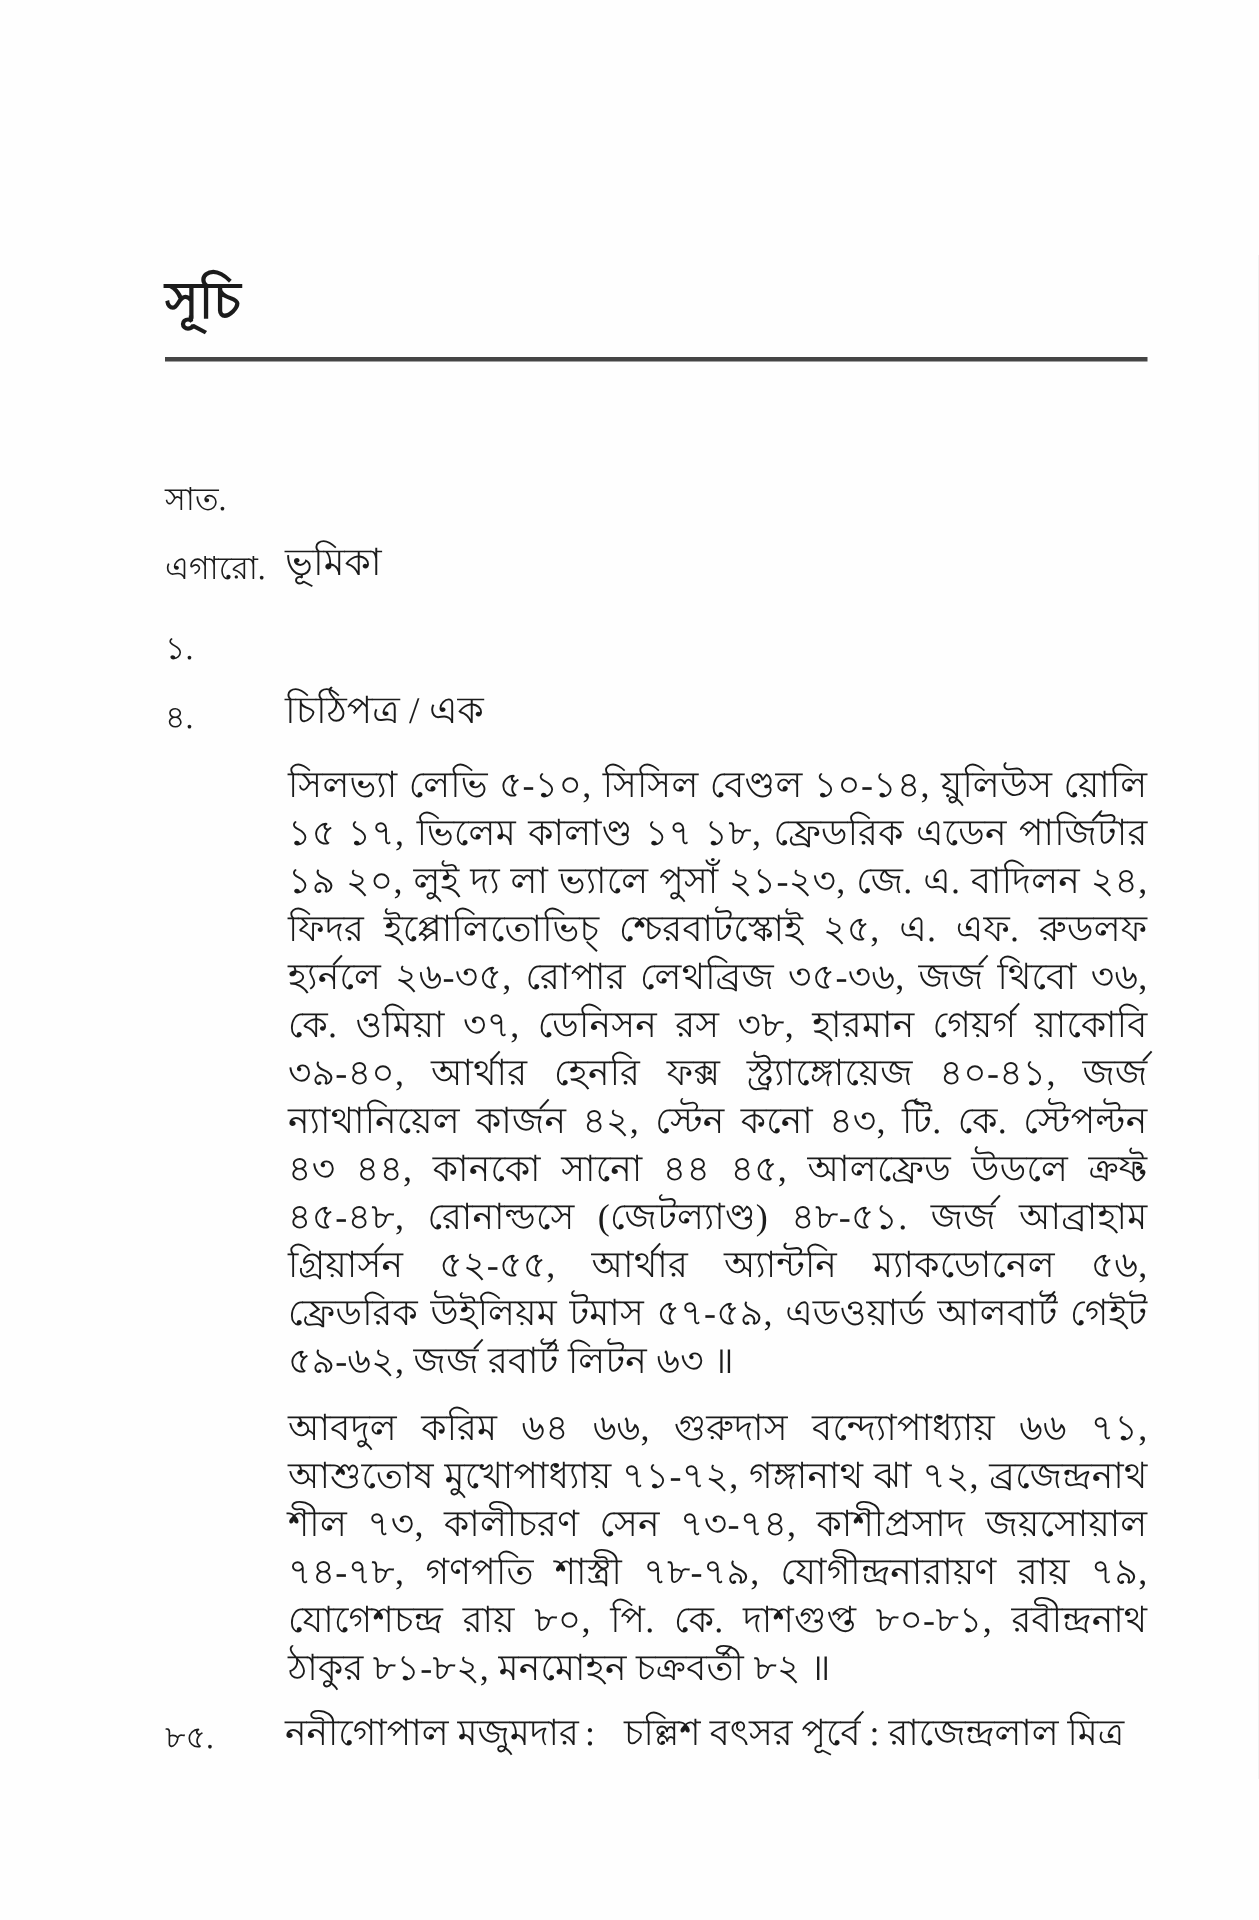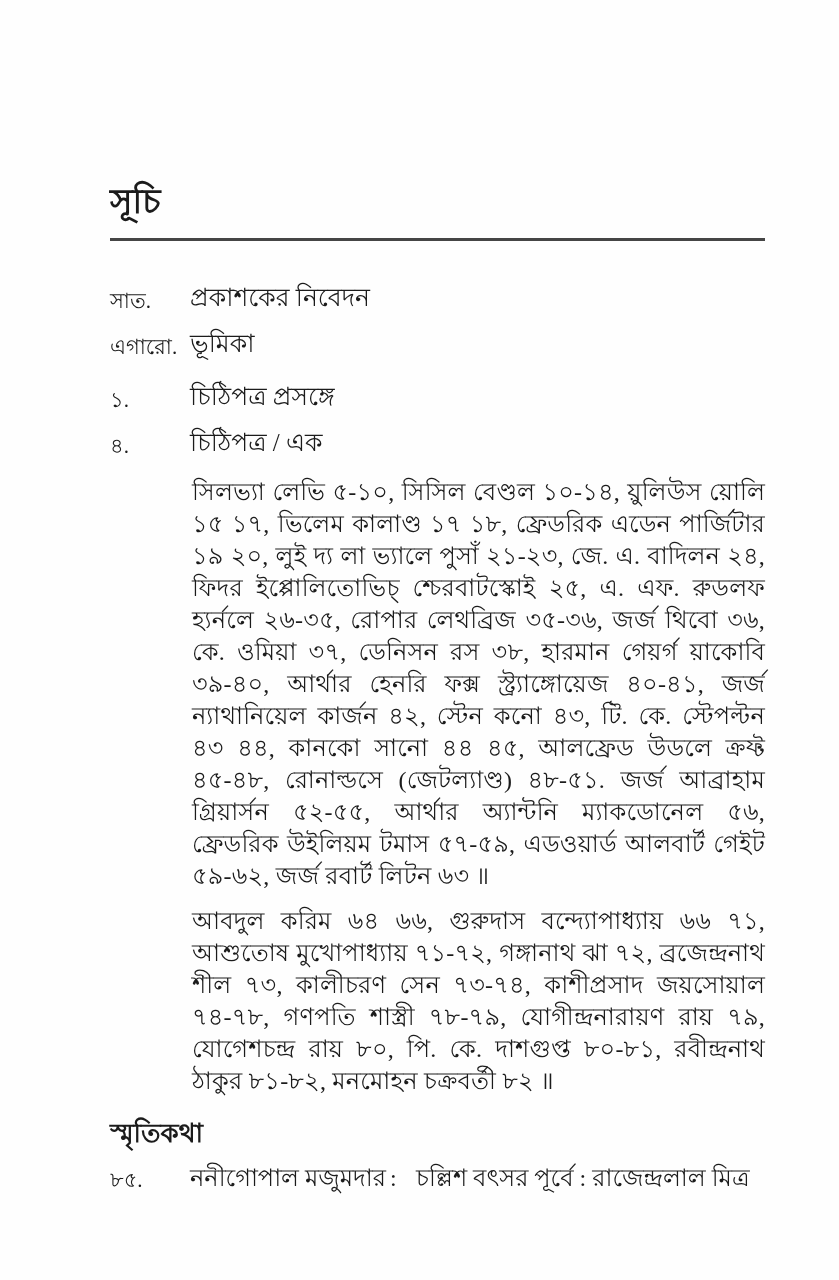--- a/index.html
+++ b/index.html
@@ -33,21 +33,21 @@
   .row {
     display: grid;
     grid-template-columns: 80px 1fr;
     font-size: 25px;
     line-height: 34px;
   }
   .row .num {
     font-size: 21px;
     padding-top: 3px;
   }
-  .front-list { margin-top: 40px; }
+  .front-list { margin-top: 72px; }
   .front-list .row { margin-bottom: 9px; }
   .front-list .row:nth-child(3) .label { font-weight: normal; font-size: 26px; }
 
   .entry-list { margin-top: 16px; }
   .entry-list .row { margin-bottom: 9px; }
 
   .detail {
     margin: 13px 0 7px 82px;
     font-size: 24px;
     line-height: 32px;
@@ -75,44 +75,41 @@
 <body>
 
 <div class="page">
 
   <h1 class="page-title">সূচি</h1>
   <hr class="title-rule">
 
   <div class="front-list">
     <div class="row">
       <span class="num">সাত.</span>
-      <span class="label">প্রকাশকের নিবেদন</span>
     </div>
     <div class="row">
       <span class="num">এগারো.</span>
       <span class="label">ভূমিকা</span>
     </div>
   </div>
 
   <div class="entry-list">
     <div class="row">
       <span class="num">১.</span>
-      <span class="label">চিঠিপত্র প্রসঙ্গে</span>
     </div>
 
     <div class="row">
       <span class="num">৪.</span>
       <span class="label">চিঠিপত্র / এক</span>
     </div>
     <div class="detail">সিলভ্যা লেভি ৫-১০, সিসিল বেণ্ডল ১০-১৪, য়ুলিউস য়োলি ১৫ ১৭, ভিলেম কালাণ্ড ১৭ ১৮, ফ্রেডরিক এডেন পার্জিটার ১৯ ২০, লুই দ্য লা ভ্যালে পুসাঁ ২১-২৩, জে. এ. বাদিলন ২৪, ফিদর ইপ্পোলিতোভিচ্ শ্চেরবাটস্কোই ২৫, এ. এফ. রুডলফ হ্যর্নলে ২৬-৩৫, রোপার লেথব্রিজ ৩৫-৩৬, জর্জ থিবো ৩৬, কে. ওমিয়া ৩৭, ডেনিসন রস ৩৮, হারমান গেয়র্গ য়াকোবি ৩৯-৪০, আর্থার হেনরি ফক্স স্ট্র্যাঙ্গোয়েজ ৪০-৪১, জর্জ ন্যাথানিয়েল কার্জন ৪২, স্টেন কনো ৪৩, টি. কে. স্টেপল্টন ৪৩ ৪৪, কানকো সানো ৪৪ ৪৫, আলফ্রেড উডলে ক্রফ্ট ৪৫-৪৮, রোনাল্ডসে (জেটল্যাণ্ড) ৪৮-৫১. জর্জ আব্রাহাম গ্রিয়ার্সন ৫২-৫৫, আর্থার অ্যান্টনি ম্যাকডোনেল ৫৬, ফ্রেডরিক উইলিয়ম টমাস ৫৭-৫৯, এডওয়ার্ড আলবার্ট গেইট ৫৯-৬২, জর্জ রবার্ট লিটন ৬৩ ॥</div>
 
     <div class="detail">আবদুল করিম ৬৪ ৬৬, গুরুদাস বন্দ্যোপাধ্যায় ৬৬ ৭১, আশুতোষ মুখোপাধ্যায় ৭১-৭২, গঙ্গানাথ ঝা ৭২, ব্রজেন্দ্রনাথ শীল ৭৩, কালীচরণ সেন ৭৩-৭৪, কাশীপ্রসাদ জয়সোয়াল ৭৪-৭৮, গণপতি শাস্ত্রী ৭৮-৭৯, যোগীন্দ্রনারায়ণ রায় ৭৯, যোগেশচন্দ্র রায় ৮০, পি. কে. দাশগুপ্ত ৮০-৮১, রবীন্দ্রনাথ ঠাকুর ৮১-৮২, মনমোহন চক্রবর্তী ৮২ ॥</div>
   </div>
 
-  <div class="memoir-heading">স্মৃতিকথা</div>
 
   <div>
     <div class="memoir-row">
       <span class="num">৮৫.</span>
       <span class="author">ননীগোপাল মজুমদার</span>
       <span class="sep">:</span>
       <span class="title">
         <span>চল্লিশ বৎসর পূর্বে : রাজেন্দ্রলাল মিত্র</span>
       </span>
     </div>

